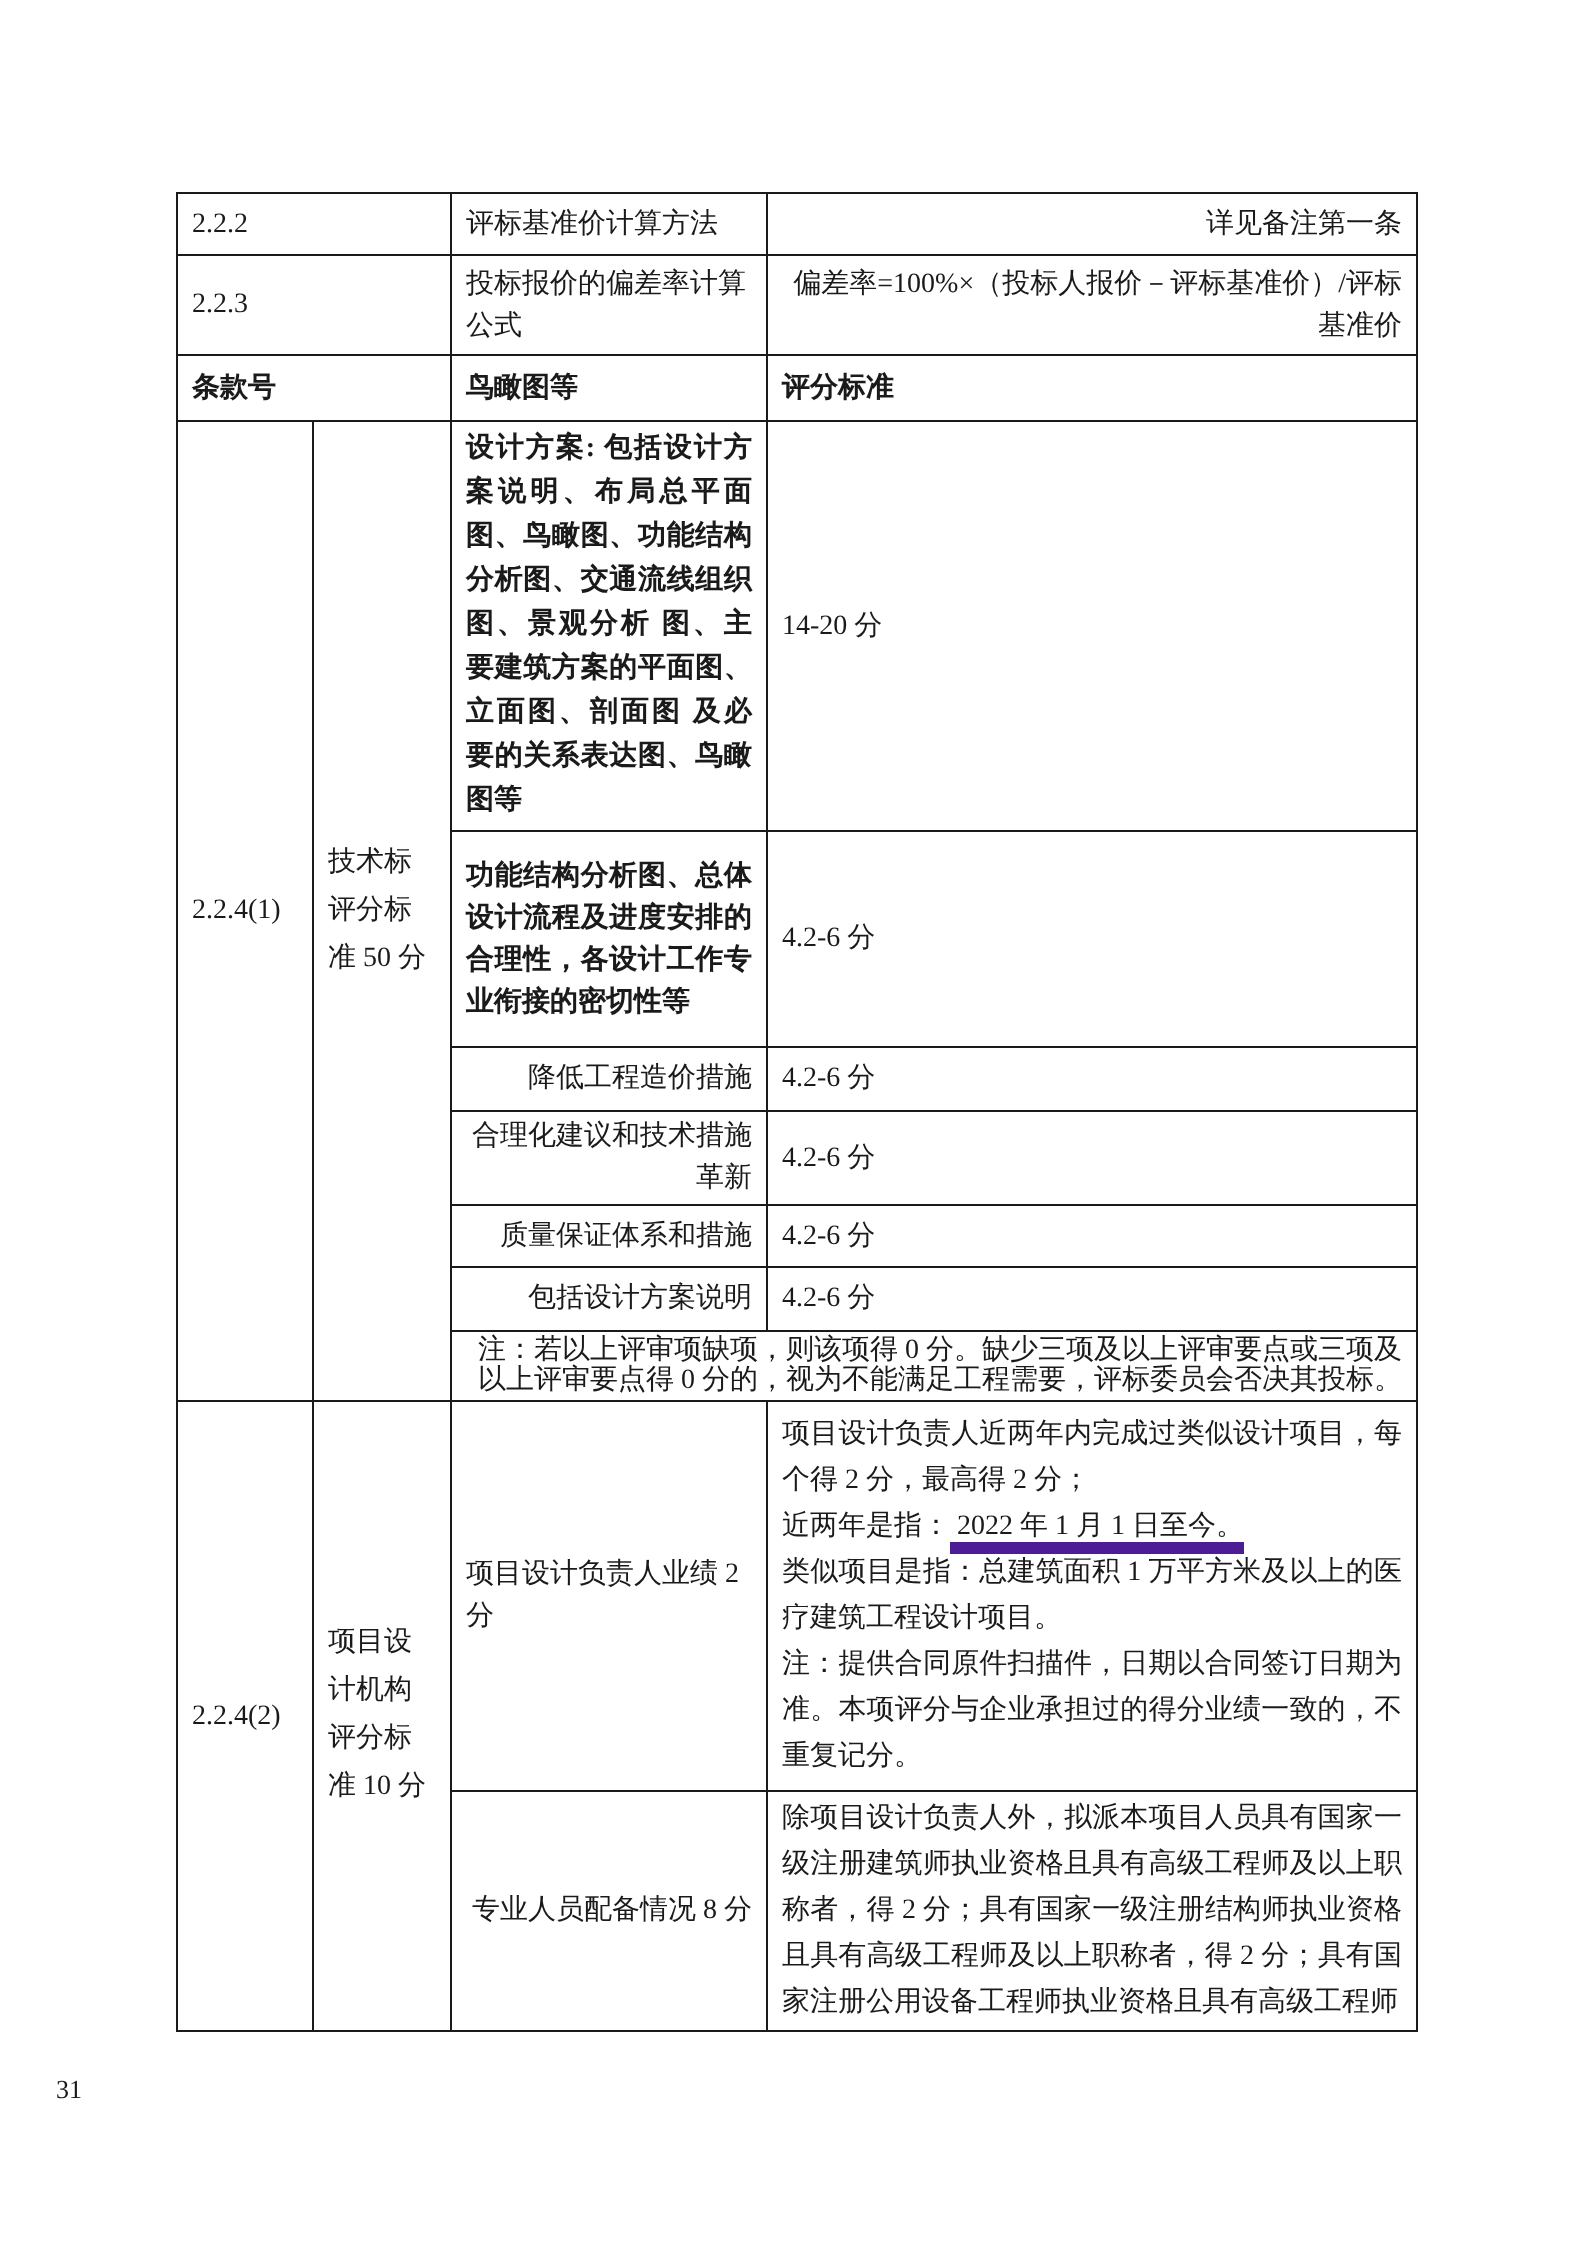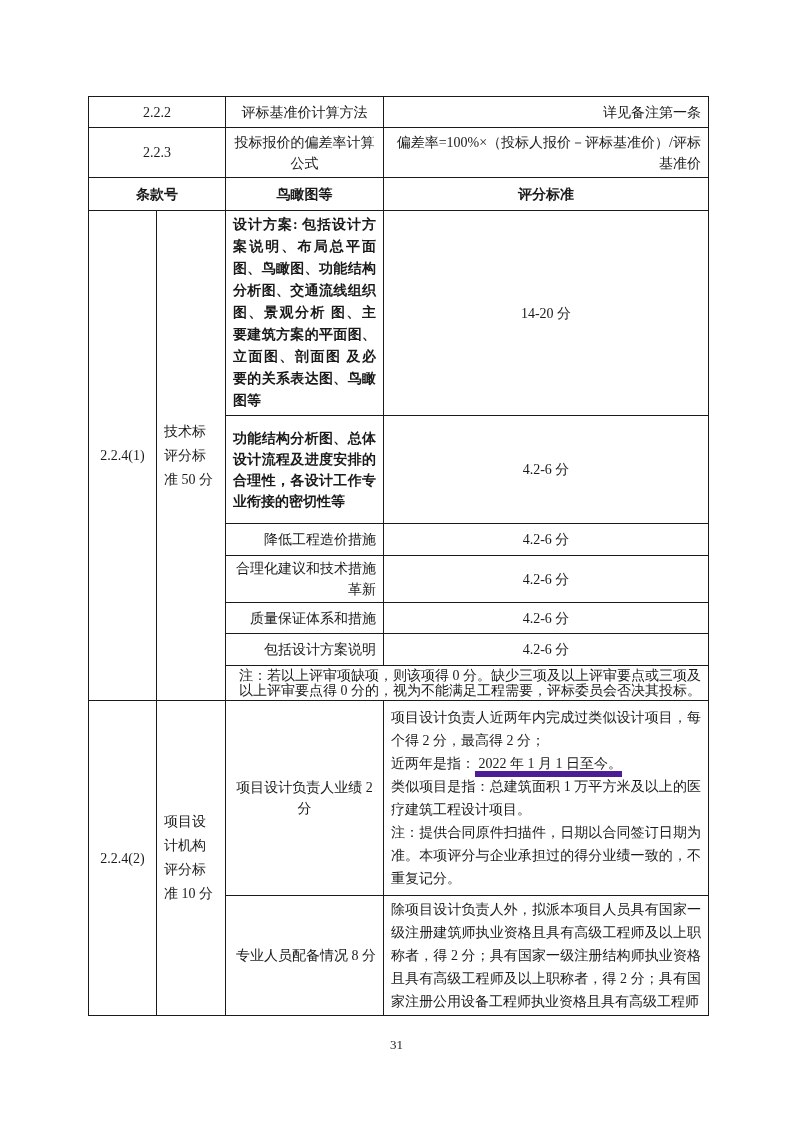--- a/index.html
+++ b/index.html
@@ -21,21 +21,21 @@
     font-size:14px;
     line-height:21px;
   }
   .doc-table td {
     border:1px solid #1a1a1a;
     vertical-align:middle;
     padding:2px 7px;
     word-break:break-all;
     overflow:hidden;
   }
-  .c-center { text-align:center; }
+  .c-center { }
   .c-left   { text-align:right; }
   .c-just   { text-align:justify;font-weight:bold; }
   .bold     { font-weight:bold; }
   .cat-cell {
     text-align:left;
     white-space:pre-line;
     padding:2px 3px;
     line-height:24px;
   }
   .design-cell  { line-height:22px; padding:3px 7px; }
@@ -45,22 +45,22 @@
     line-height:15px;
     padding:2px 5px;
     vertical-align:middle;
   }
   .std-cell { line-height:23px; padding:3px 8px; vertical-align:top; }
   .std-cell .para { text-align:justify; }
   .u-seg { border-bottom:6px solid #4c1d95; }
   .page-number {
     position:absolute;
     left:0; right:0; top:1037px;
-    text-align:center;
     font-size:13px;
+    padding-left:28px;
   }
 </style>
 </head>
 <body>
 
 <div class="page">
 
   <table class="doc-table">
     <colgroup>
       <col style="width:68px">

